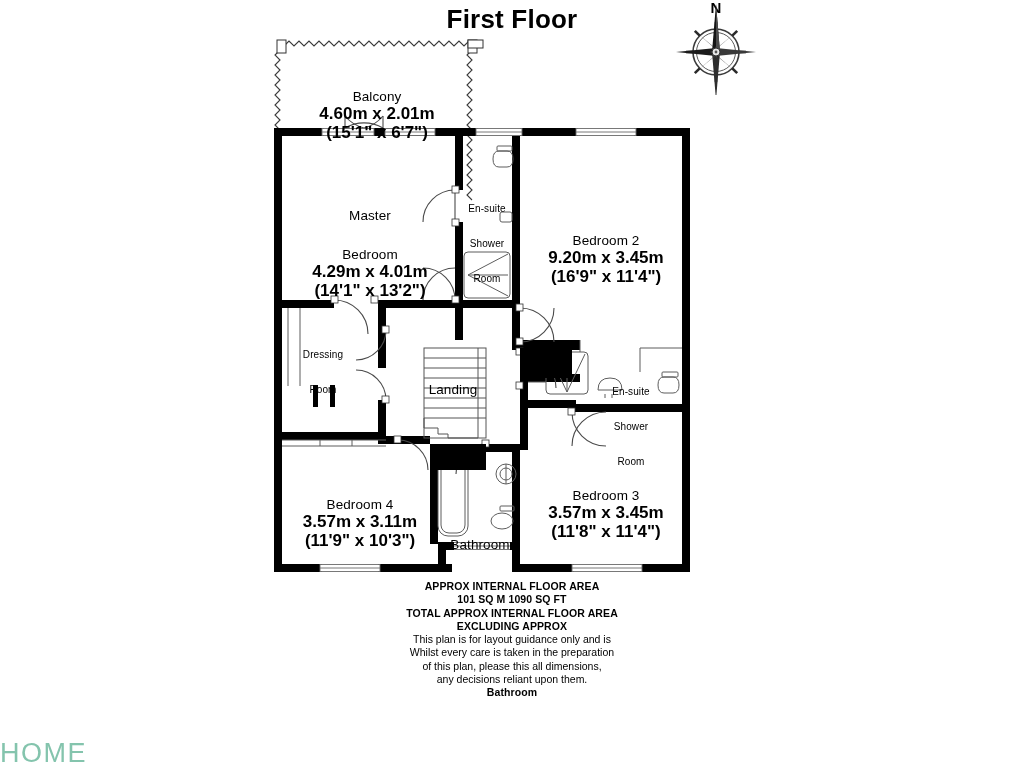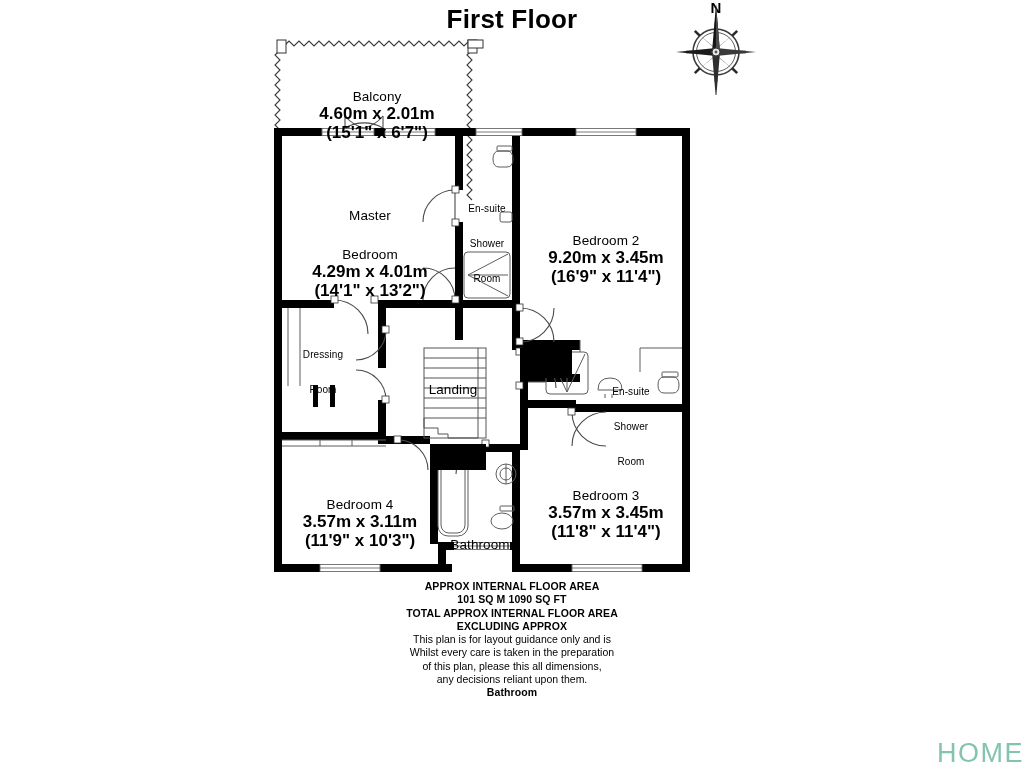--- a/index.html
+++ b/index.html
@@ -90,21 +90,21 @@
     font-size: 10.5px;
     letter-spacing: 0.1px;
   }
   #footer .norm {
     font-weight: normal;
     font-size: 10.5px;
   }
   #brand {
     left: 0; top: 738px;
     width: 1024px;
-    text-align: right;
+    text-align: left;
   }
   #brand .logo-text {
     font-size: 27px;
     font-weight: 400;
     letter-spacing: 1.5px;
     color: #84c4ad;
     font-family: "Liberation Sans", sans-serif;
   }
 </style>
 </head>

